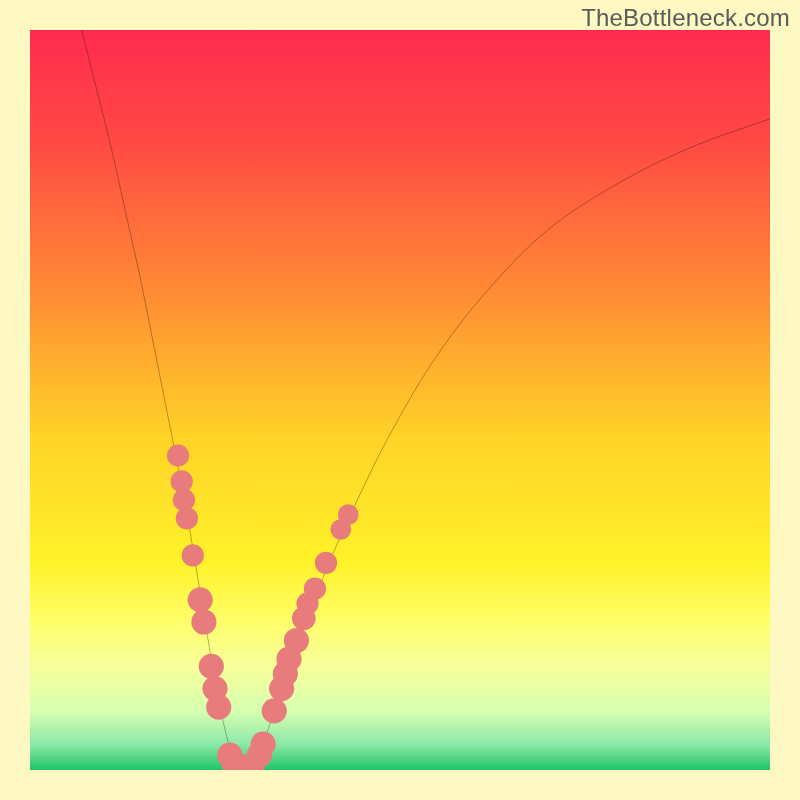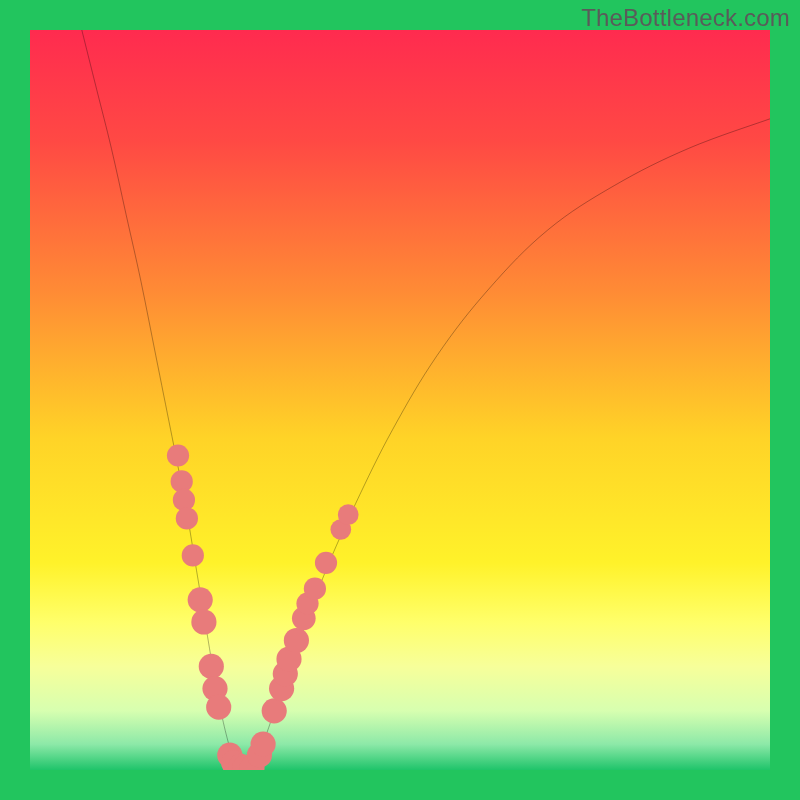--- a/index.html
+++ b/index.html
@@ -1,21 +1,21 @@
 <!DOCTYPE html>
 <html><head>
 <meta charset="utf-8">
 <style>
   * { margin: 0; padding: 0; box-sizing: border-box; }
   html, body { width: 800px; height: 800px; overflow: hidden; background: #000; }
   .frame {
     position: relative;
     width: 800px;
     height: 800px;
-    background: #22c55e;
+    background: #fef9c3;
   }
   .watermark {
     position: absolute;
     top: 4px;
     right: 10px;
     font-family: Arial, Helvetica, sans-serif;
     font-size: 24px;
     color: #5a5a5a;
     font-weight: 400;
     letter-spacing: 0.2px;

